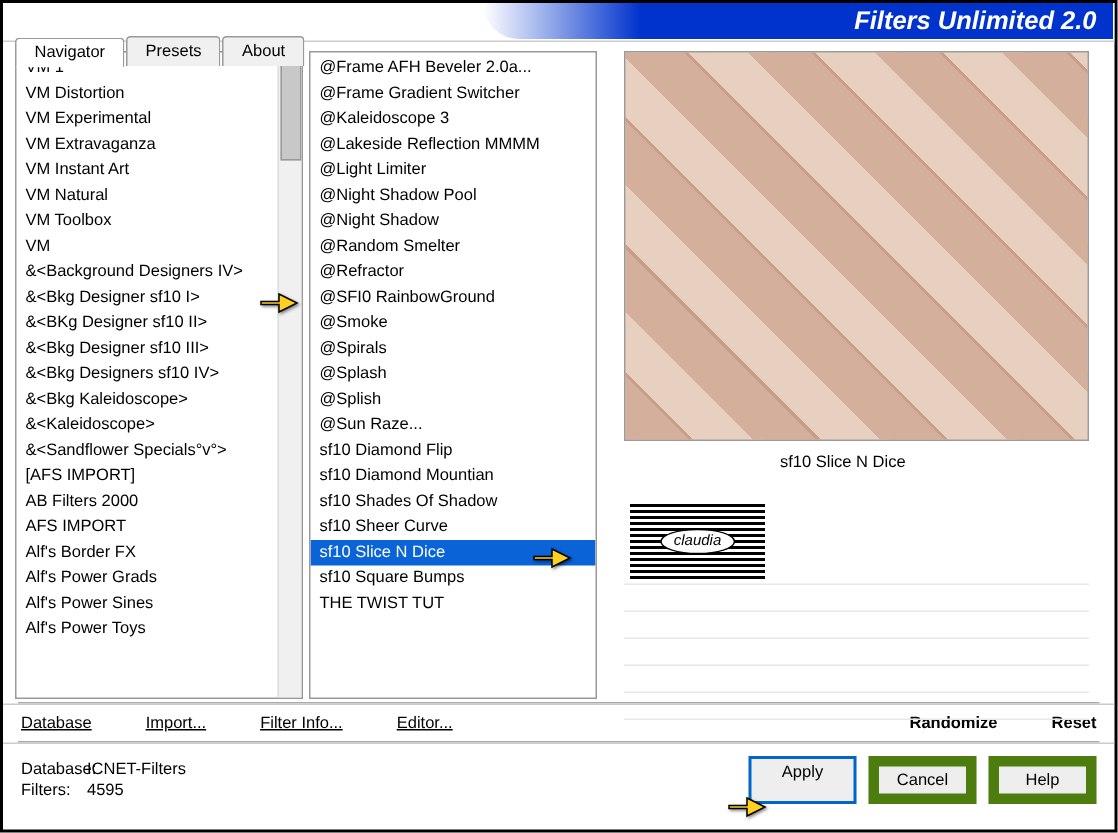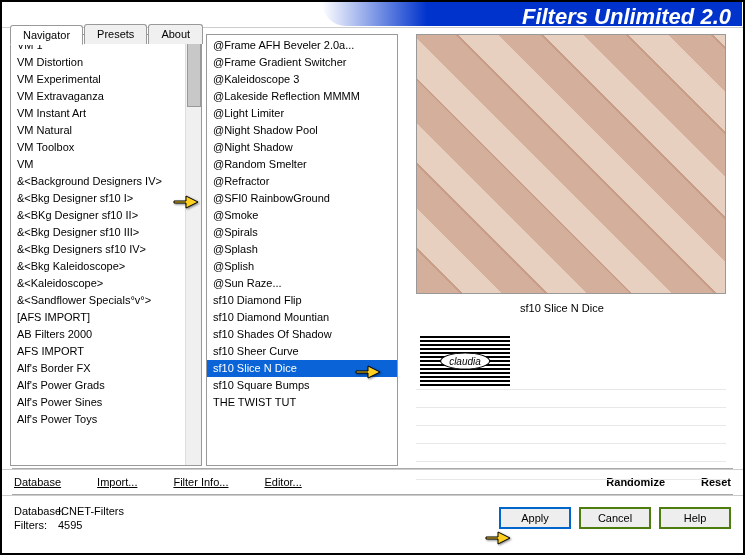--- a/index.html
+++ b/index.html
@@ -1,19 +1,19 @@
 <!DOCTYPE html>
 <html><head>
 <meta charset="utf-8">
 <style>
 *{box-sizing:border-box;margin:0;padding:0;font-family:Tahoma,Arial,sans-serif;font-size:11px;color:#000}
 body{background:#fff;width:745px;height:555px;overflow:hidden;border:2px solid #000;position:relative}
 .header{height:26px;background:#fff;position:relative;border-bottom:1px solid #ccc}
 .title-swoosh{position:absolute;left:320px;top:0;width:420px;height:24px;background:linear-gradient(90deg,#fff 0%,#0033cc 25%,#0033cc 100%);border-radius:0 0 0 50px}
-.title-text{position:absolute;right:12px;top:2px;font-style:italic;font-weight:bold;font-size:22px;color:#fff;font-family:Arial,sans-serif;z-index:2}
+.title-text{position:absolute;right:12px;top:2px;font-style:italic;font-weight:bold;font-size:17px;color:#fff;font-family:Arial,sans-serif;z-index:2}
 .tabs{position:absolute;left:8px;top:22px;display:flex;z-index:3}
 .tab{padding:3px 12px;border:1px solid #999;background:#f0f0f0;border-bottom:none;margin-right:1px;cursor:pointer;border-radius:3px 3px 0 0}
 .tab.active{background:#fff;border-bottom:1px solid #fff;position:relative;top:1px}
 .main{display:flex;height:440px;padding:6px 8px 0 8px;gap:4px}
 .col{position:relative}
 .listbox{border:1px solid #999;background:#fff;height:432px;overflow:hidden;position:relative}
 .list-inner{padding:2px 0}
 .li{padding:1px 6px;white-space:nowrap;cursor:pointer;line-height:15px}
 .li.sel{background:#0a64d8;color:#fff}
 .scrollbar{position:absolute;right:0;top:0;width:16px;height:100%;background:#f0f0f0;border-left:1px solid #ddd}
@@ -31,21 +31,21 @@
 .param-area{margin-top:58px;margin-left:6px;width:310px}
 .param-row{height:18px;border-bottom:1px solid #e8e8e8}
 .toolbar{display:flex;padding:6px 12px;gap:36px;border-top:1px solid #ccc;align-items:flex-start}
 .tb-link{text-decoration:underline;cursor:pointer}
 .tb-spacer{flex:1}
 .footer{display:flex;padding:8px 12px;align-items:center;border-top:1px solid #ccc}
 .status{font-size:11px;line-height:14px}
 .status-row{display:flex}
 .status-lbl{width:44px}
 .btns{margin-left:auto;display:flex;gap:8px}
-.btn{padding:3px 0;width:72px;text-align:center;border:2px solid #4d7c0f;background:#eee;cursor:pointer}
+.btn{padding:3px 0;width:72px;text-align:center;border:7px solid #4d7c0f;background:#eee;cursor:pointer}
 .btn.primary{border:2px solid #0066cc}
 .pointer{position:absolute;z-index:10;width:28px;height:22px;pointer-events:none}
 .pointer svg{filter:drop-shadow(1px 1px 1px rgba(0,0,0,.5))}
 .hr-line{border-top:1px solid #aaa;margin:0 10px}
 </style>
 </head>
 <body>
 
 <div class="header">
   <div class="title-swoosh"></div>

